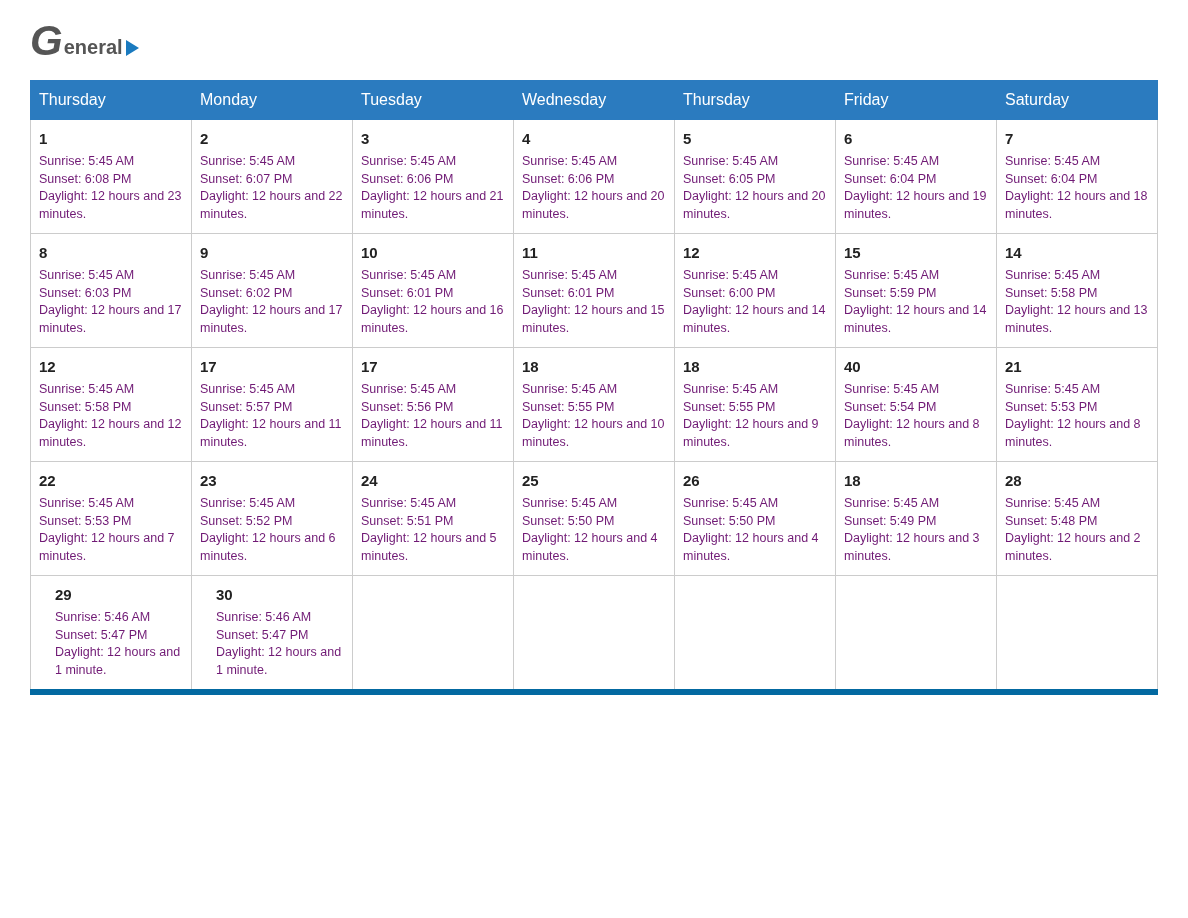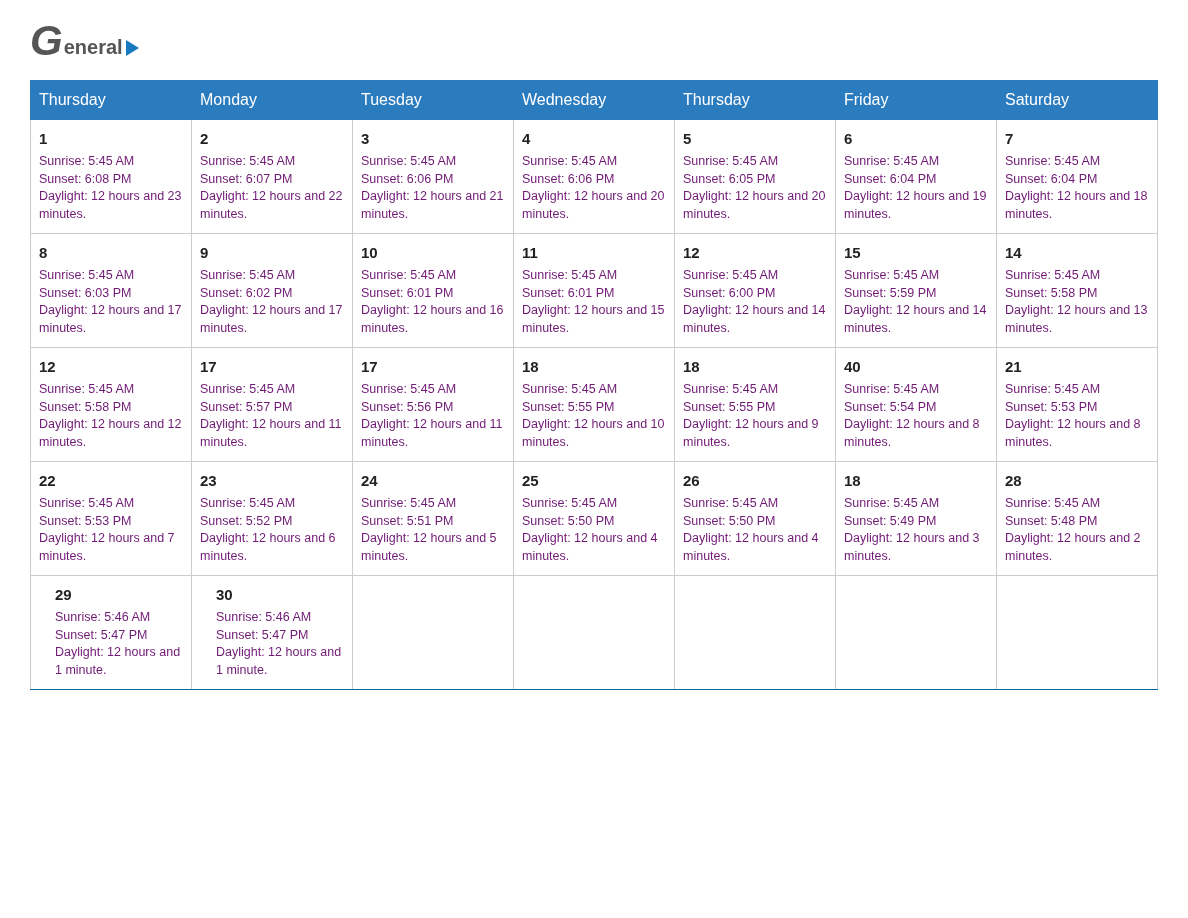--- a/index.html
+++ b/index.html
@@ -65,21 +65,21 @@
       color: #222;
     }
     .day-info {
       font-size: 12.5px;
       color: #701a75;
     }
     .empty-cell {
       background: #fff;
     }
     tr:last-child td {
-      border-bottom: 1px solid #0369a1;
+      border-bottom: 6px solid #0369a1;
       padding-left: 24px;
     }
     .logo-wrapper {
       display: flex;
       align-items: center;
       gap: 0px;
     }
   </style>
 </head>
 <body>

